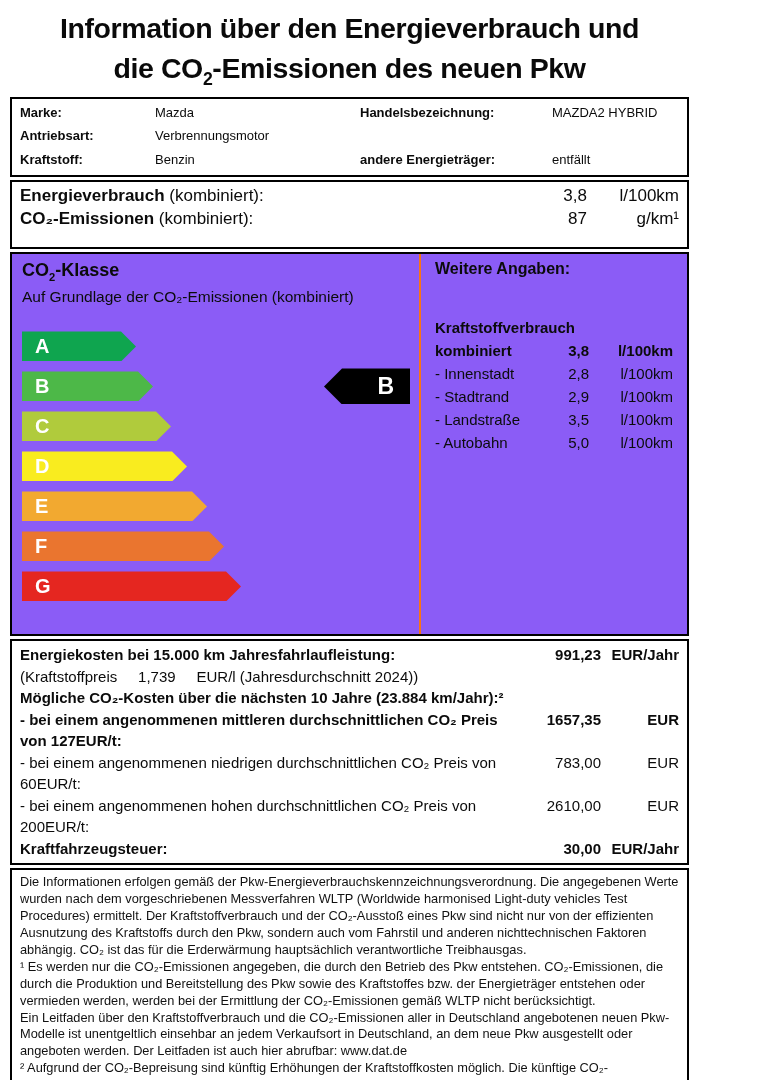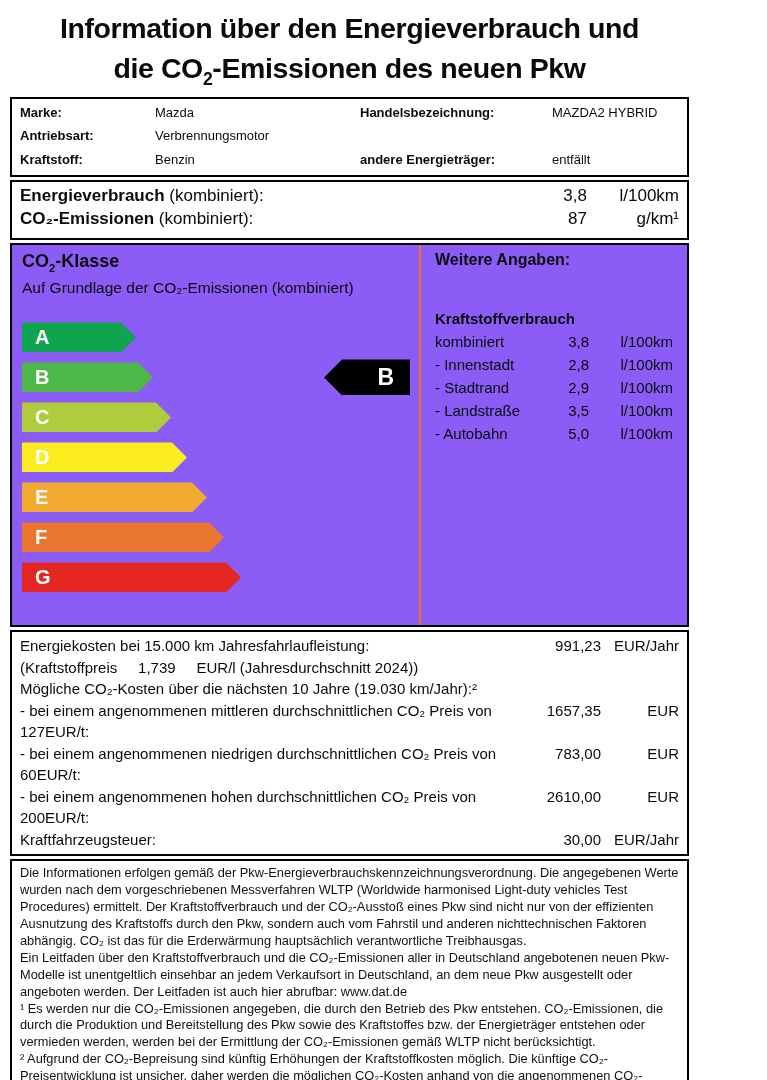--- a/index.html
+++ b/index.html
@@ -11,21 +11,21 @@
   .title sub, .h-sub { font-size:0.62em; line-height:0; }
 
   .box { border:2px solid #000; margin:0 10px 3px; background:#fff; }
 
   
   .vehicle-box { padding:2px 8px 4px; font-size:13px; }
   .vehicle-row { display:grid; grid-template-columns:135px 205px 192px 1fr; line-height:23.5px; }
   .vehicle-row .lab { font-weight:700; }
 
   
-  .summary-box { padding:2px 8px 8px; font-size:17px; }
+  .summary-box { padding:2px 8px 17px; font-size:17px; }
   .summary-row { display:grid; grid-template-columns:1fr 55px 92px; line-height:23px; }
   .summary-row .lab-bold { font-weight:700; display:inline; }
   .summary-row .val { text-align:right; }
   .summary-row .unit { text-align:right; }
 
   
   .class-box { margin:0 10px 3px; border:2px solid #000; display:flex; height:384px; background:#8b5cf6; }
   .class-left { flex:1; position:relative; padding:6px 10px; }
   .class-left h2 { margin:0; font-size:18px; font-weight:700; }
   .class-subhead { margin-top:7px; font-size:15.5px; }
@@ -36,21 +36,21 @@
   .class-indicator { position:absolute; left:302px; width:86px; height:36px; color:#fff; font-weight:700; font-size:23px;
     display:flex; align-items:center; justify-content:flex-end; padding-right:16px;
     clip-path:polygon(0 50%, 18px 0, 100% 0, 100% 100%, 18px 100%); }
 
   .class-right { width:268px; border-left:2px solid #f97316; padding:6px 14px; font-size:15px; }
   .class-right h2 { margin:0; font-size:16px; font-weight:700; }
   .details-sub { font-weight:700; margin-top:38px; line-height:23px; }
   .details-row { display:grid; grid-template-columns:1fr 46px 84px; line-height:23px; }
   .details-row .val { text-align:right; }
   .details-row .unit { text-align:right; }
-  .bold { font-weight:400; }
+  .bold { font-weight:700; }
 
   
   .costs-box { padding:3px 8px 4px; font-size:15px; }
   .cost-row { display:grid; grid-template-columns:1fr 90px 78px; line-height:21.5px; }
   .cost-row .val { text-align:right; }
   .cost-row .unit { text-align:right; }
 
   
   .fineprint-box { padding:4px 8px 5px; font-size:12.8px; line-height:1.32; color:#111; }
   .fineprint-box p { margin:0; }
@@ -182,21 +182,21 @@
         <span class="txt">Energiekosten bei 15.000 km Jahresfahrlaufleistung:</span>
         <span class="val">991,23</span>
         <span class="unit">EUR/Jahr</span>
       </div>
       <div class="cost-row">
         <span class="txt">(Kraftstoffpreis&nbsp;&nbsp;&nbsp;&nbsp;&nbsp;1,739&nbsp;&nbsp;&nbsp;&nbsp;&nbsp;EUR/l (Jahresdurchschnitt 2024))</span>
         <span class="val"></span>
         <span class="unit"></span>
       </div>
       <div class="cost-row bold">
-        <span class="txt">Mögliche CO₂-Kosten über die nächsten 10 Jahre (19.030 km/Jahr):²</span>
+        <span class="txt">Mögliche CO₂-Kosten über die nächsten 10 Jahre (23.884 km/Jahr):²</span>
         <span class="val"></span>
         <span class="unit"></span>
       </div>
       <div class="cost-row bold">
         <span class="txt">- bei einem angenommenen mittleren durchschnittlichen CO₂ Preis von 127EUR/t:</span>
         <span class="val">1657,35</span>
         <span class="unit">EUR</span>
       </div>
       <div class="cost-row">
         <span class="txt">- bei einem angenommenen niedrigen durchschnittlichen CO₂ Preis von 60EUR/t:</span>
@@ -210,18 +210,18 @@
       </div>
       <div class="cost-row bold">
         <span class="txt">Kraftfahrzeugsteuer:</span>
         <span class="val">30,00</span>
         <span class="unit">EUR/Jahr</span>
       </div>
     </div>
 
   <div class="box fineprint-box">
     <p>Die Informationen erfolgen gemäß der Pkw-Energieverbrauchskennzeichnungsverordnung. Die angegebenen Werte wurden nach dem vorgeschriebenen Messverfahren WLTP (Worldwide harmonised Light-duty vehicles Test Procedures) ermittelt. Der Kraftstoffverbrauch und der CO₂-Ausstoß eines Pkw sind nicht nur von der effizienten Ausnutzung des Kraftstoffs durch den Pkw, sondern auch vom Fahrstil und anderen nichttechnischen Faktoren abhängig. CO₂ ist das für die Erderwärmung hauptsächlich verantwortliche Treibhausgas.</p>
+    <p>¹ Es werden nur die CO₂-Emissionen angegeben, die durch den Betrieb des Pkw entstehen. CO₂-Emissionen, die durch die Produktion und Bereitstellung des Pkw sowie des Kraftstoffes bzw. der Energieträger entstehen oder vermieden werden, werden bei der Ermittlung der CO₂-Emissionen gemäß WLTP nicht berücksichtigt.</p>
     <p>Ein Leitfaden über den Kraftstoffverbrauch und die CO₂-Emissionen aller in Deutschland angebotenen neuen Pkw-Modelle ist unentgeltlich einsehbar an jedem Verkaufsort in Deutschland, an dem neue Pkw ausgestellt oder angeboten werden. Der Leitfaden ist auch hier abrufbar: www.dat.de</p>
-    <p>¹ Es werden nur die CO₂-Emissionen angegeben, die durch den Betrieb des Pkw entstehen. CO₂-Emissionen, die durch die Produktion und Bereitstellung des Pkw sowie des Kraftstoffes bzw. der Energieträger entstehen oder vermieden werden, werden bei der Ermittlung der CO₂-Emissionen gemäß WLTP nicht berücksichtigt.</p>
     <p>² Aufgrund der CO₂-Bepreisung sind künftig Erhöhungen der Kraftstoffkosten möglich. Die künftige CO₂-Preisentwicklung ist unsicher, daher werden die möglichen CO₂-Kosten anhand von die angenommenen CO₂-Preisen für den Zeitraum 2026 bis 2035 berechnet. Die tatsächlichen CO₂-Preise können sowohl höher als auch niedriger als in den zugrundeliegenden Modellrechnungen ausfallen. Die CO₂-Kosten sind beim Tanken mit den Kraftstoffkosten zu bezahlen. Weitere Informationen unter www.alternativ-mobil.info.</p>
   </div>
 
 </div>
 
 </body></html>

